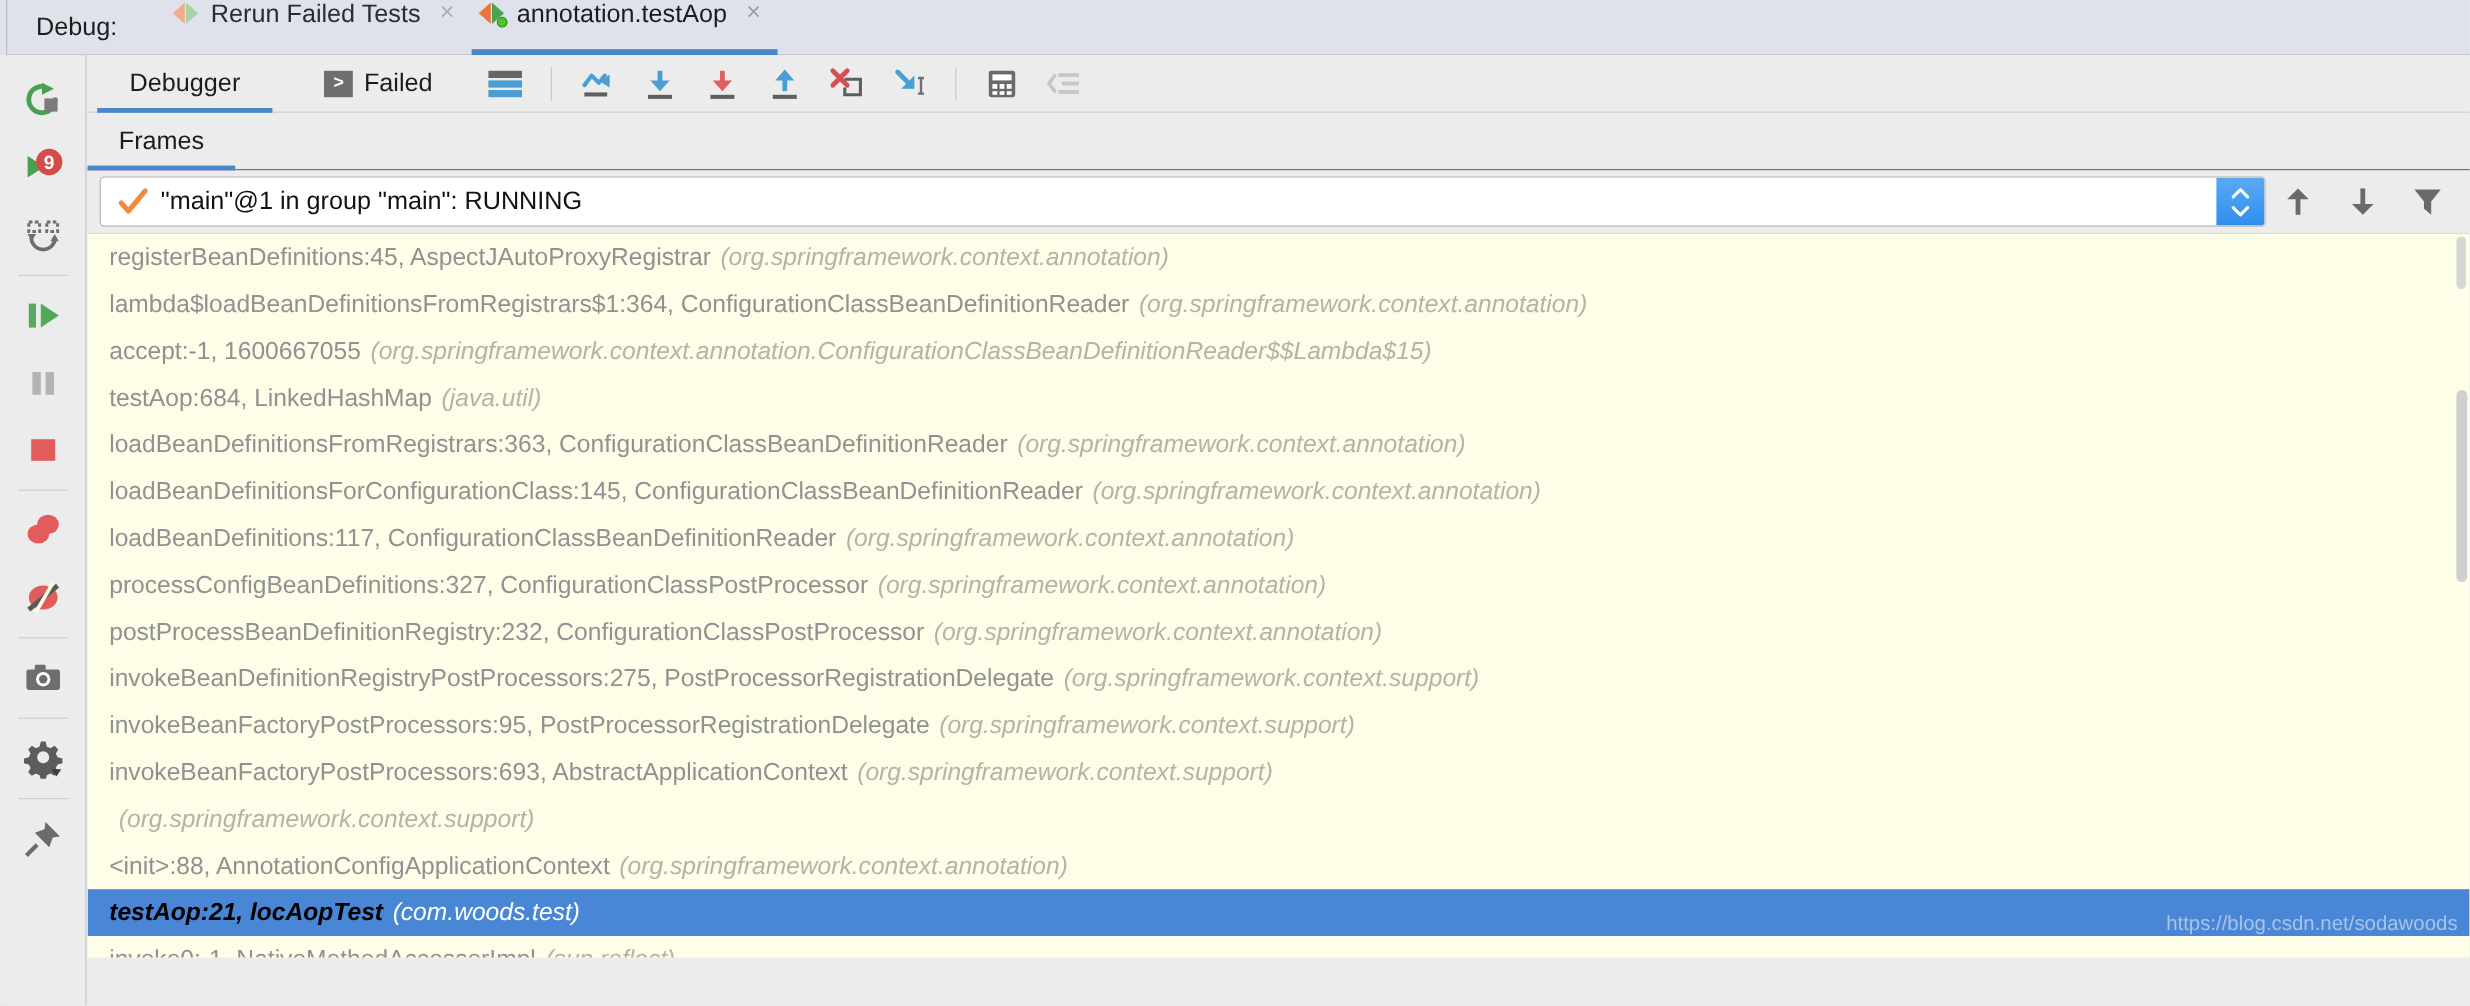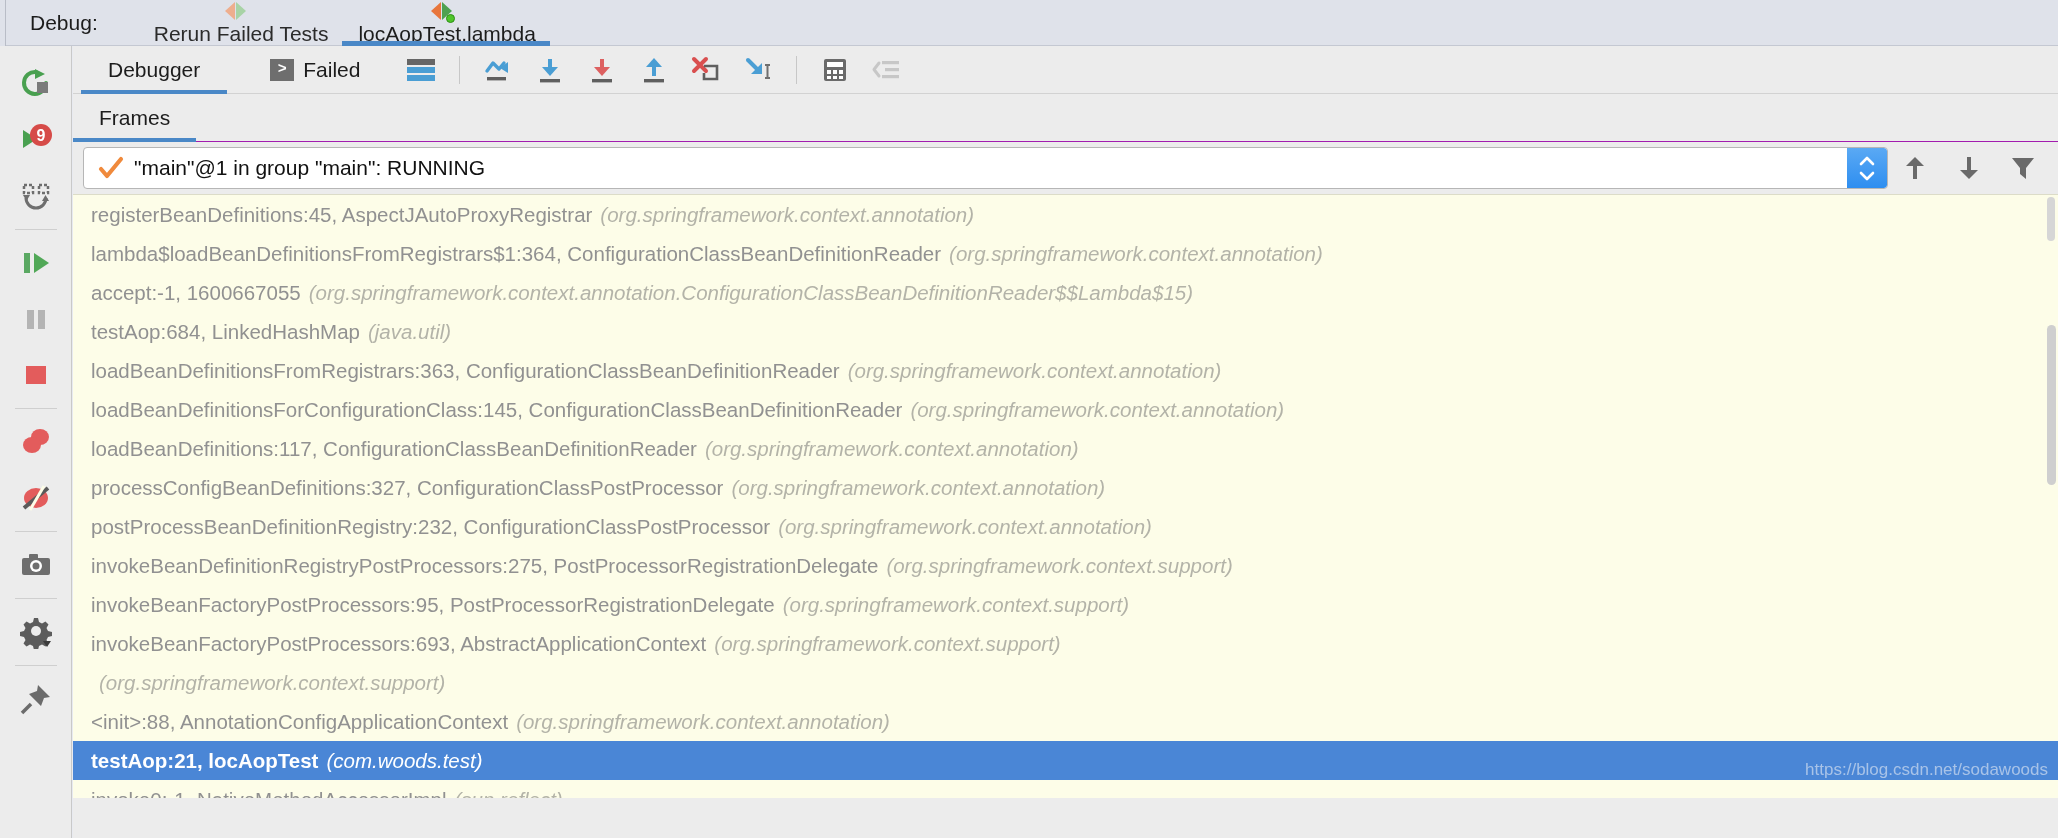--- a/index.html
+++ b/index.html
@@ -21,25 +21,24 @@
   .tabbar-leftbar {
     width: 6px; height: 46px; background: #dfe2ea;
     border-right: 1px solid #b9bdc7;
   }
   .debug-label {
     font-size: 21px; color: #1c1c1c;
     margin-left: 24px; margin-right: 40px;
     white-space: nowrap;
   }
   .run-tab {
-    display: flex; align-items: center;
+    display: flex; align-items: flex-start;
     height: 46px; padding: 0 14px 0 6px;
     position: relative;
     cursor: default;
-    flex-direction: column;
   }
   .run-tab .tablabel {
     font-size: 21px; color: #1c1c1c; white-space: nowrap;
     margin-left: 10px;
   }
   .run-tab.inactive .tablabel { color: #2b2b2b; }
   .run-tab.active::after {
     content: ""; position: absolute;
     left: 0; right: 0; bottom: 0; height: 5px;
     background: #4a88c7;
@@ -193,21 +192,21 @@
     border-top: 1px solid #dcdcc8;
   }
   .frame-row {
     height: 39px; display: flex; align-items: center;
     padding-left: 18px; font-size: 20.5px;
     white-space: nowrap; cursor: default;
   }
   .frame-row .fmain { color: #919191; }
   .frame-row .fpkg  { color: #b3b3a8; font-style: italic; padding-left: 8px; }
   .frame-row.selected { background: #4a86d6; }
-  .frame-row.selected .fmain { color: #ffffff; font-weight: bold; }
+  .frame-row.selected .fmain { color: #000000; font-weight: bold; font-style: italic; }
   .frame-row.selected .fpkg  { color: #ffffff; font-style: italic; font-weight: normal; }
 
   .watermark {
     position: absolute; right: 10px; bottom: 18px;
     font-size: 17px; color: #a8c3e8;
     pointer-events: none;
   }
 
   
   .vscroll {
@@ -238,21 +237,21 @@
     <span class="tablabel">Rerun Failed Tests</span>
     <span class="tab-close">×</span>
   </div>
 
   <div class="run-tab active">
     <span class="runicon">
       <span class="tri-l"></span>
         <span class="tri-r"></span>
         <span class="greendot"></span>
     </span>
-    <span class="tablabel">locAopTest.lambda</span>
+    <span class="tablabel">annotation.testAop</span>
     <span class="tab-close">×</span>
   </div>
 </div>
 
 <div class="sidebar-left-edge"></div>
 <div class="sidebar">
 
   <div class="sbtn">
     <svg width="34" height="34" viewBox="0 0 34 34">
       <path d="M17 5 A11 11 0 1 0 27 16" stroke="#49a050" stroke-width="4" fill="none" stroke-linecap="round"></path>

